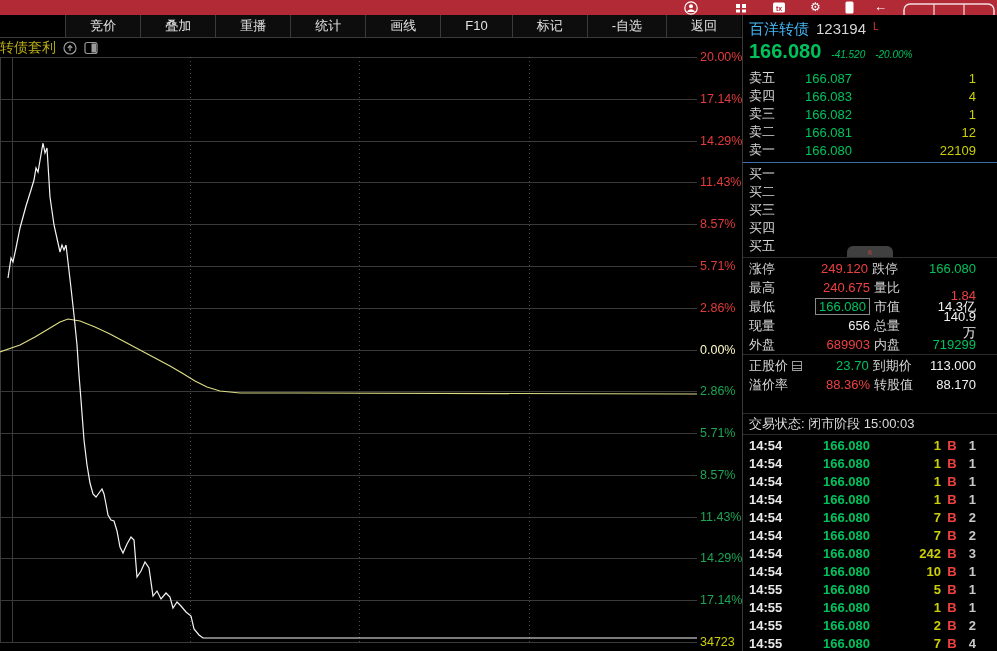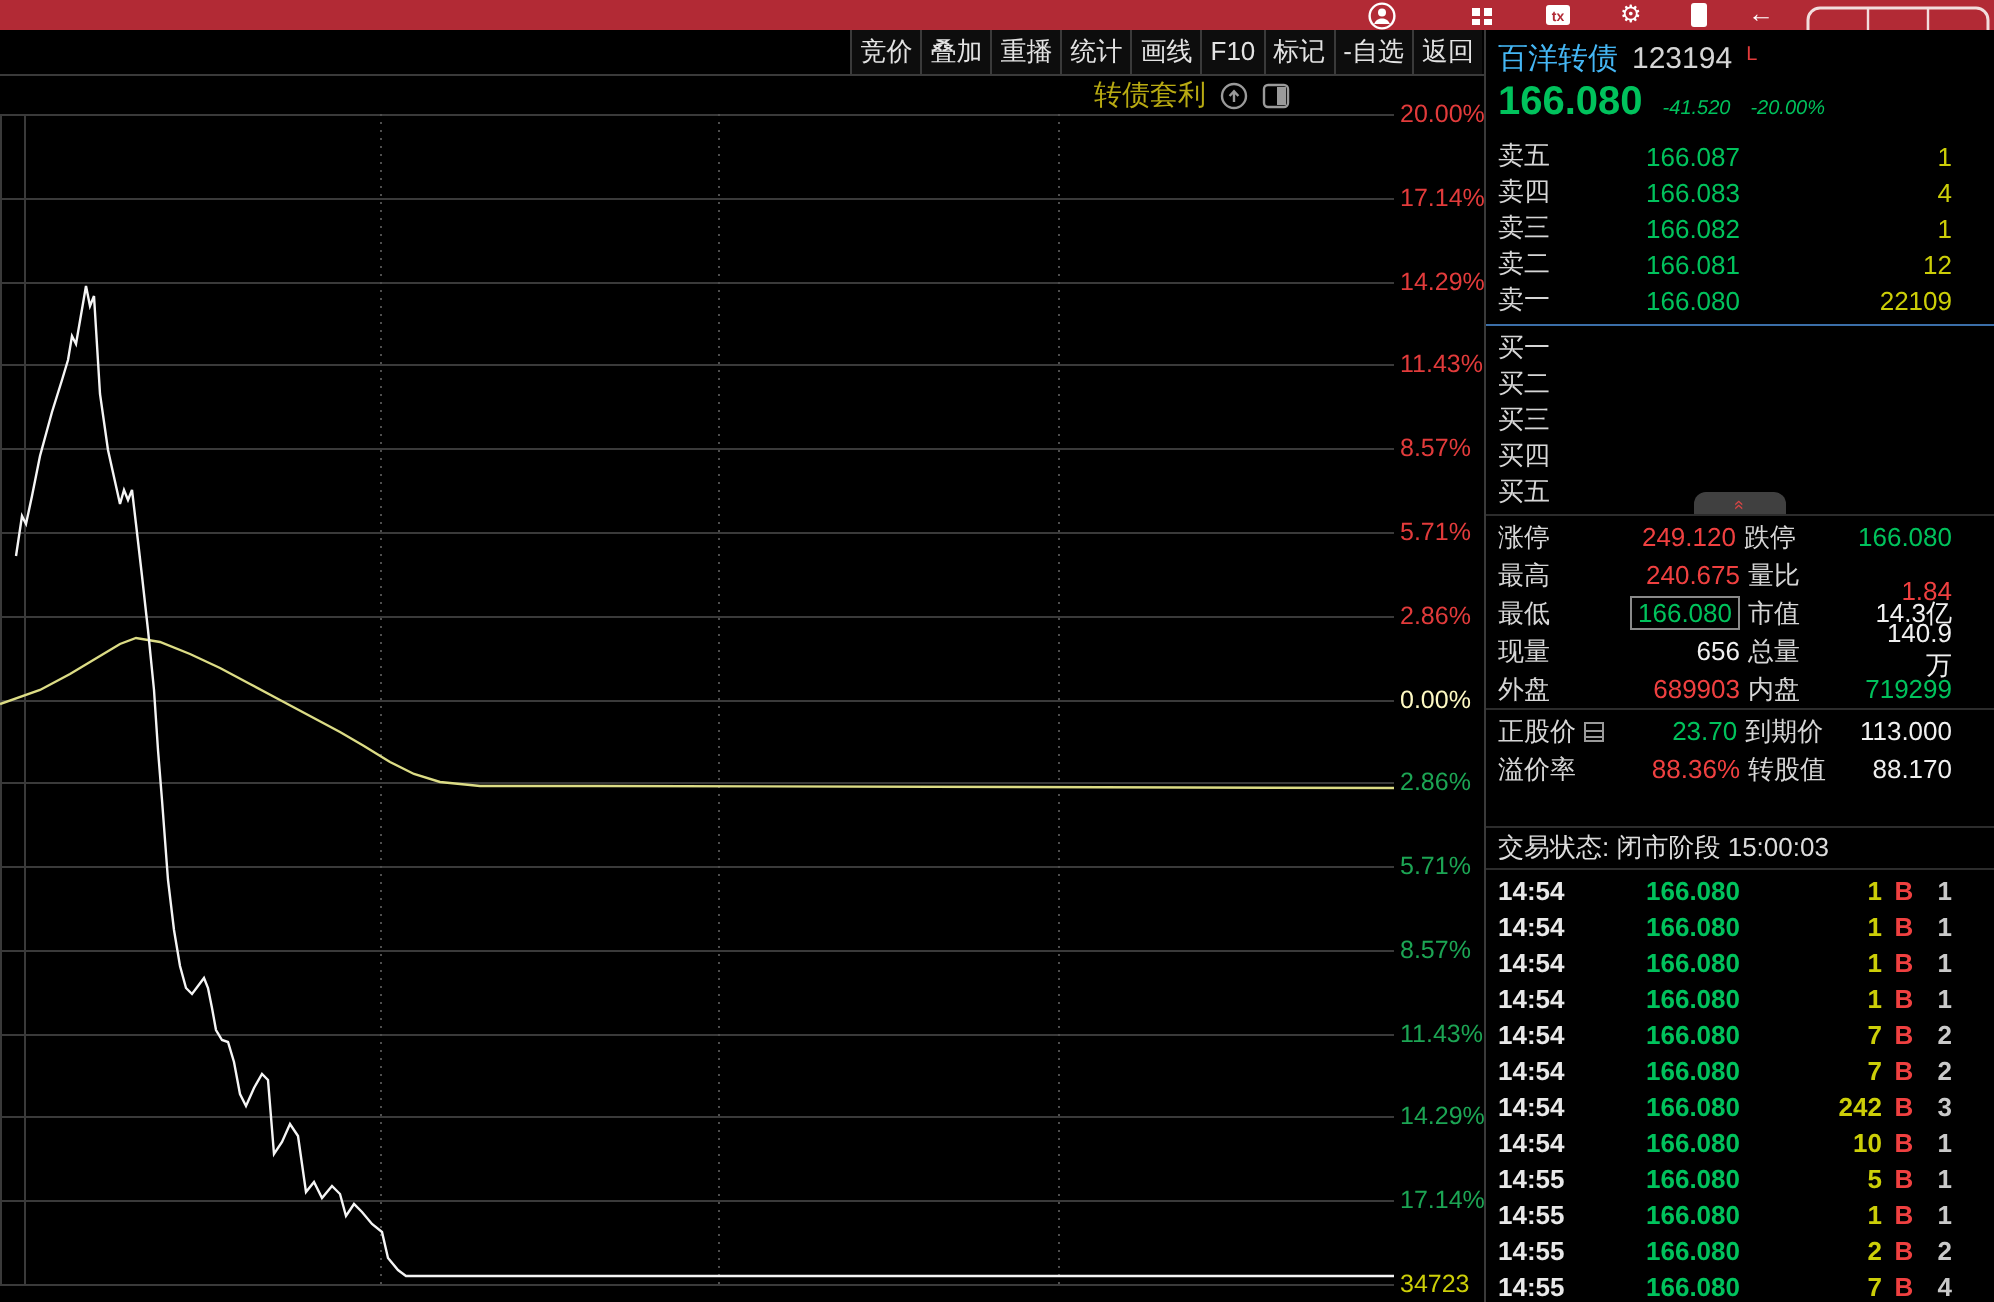--- a/index.html
+++ b/index.html
@@ -10,45 +10,45 @@
   *{margin:0;padding:0;box-sizing:border-box;}
   html,body{width:997px;height:651px;overflow:hidden;background:#000;
     font-family:"Liberation Sans","DejaVu Sans",sans-serif;}
   .abs{position:absolute;}
   
   #redbar{left:0;top:0;width:997px;height:15px;background:var(--bar-red);overflow:hidden;}
   .rb-ic{position:absolute;top:1px;color:#fff;}
   
   #toolbar{left:0;top:15px;width:742px;height:23px;background:#000;border-bottom:1px solid var(--grid);}
   #toolbar .btns{position:absolute;right:1px;top:0;height:22px;display:flex;}
-  .tb-btn{height:22px;line-height:21px;padding:0 4px;font-size:13px;color:#e3e3e3;
+  .tb-btn{height:22px;line-height:21px;padding:0 24px;font-size:13px;color:#e3e3e3;
     background:#0d0d0d;border-left:1px solid var(--grid);cursor:default;white-space:nowrap;}
   
-  #chart-header{left:0;top:38px;width:697px;height:19px;display:flex;justify-content:flex-end;
+  #chart-header{left:0;top:38px;width:697px;height:19px;display:flex;
     align-items:center;padding-right:52px;gap:7px;}
   #chart-header .lbl{color:#b9ab12;font-size:14px;}
   .ch-ic{width:14px;height:14px;display:inline-block;}
   
   #plot-wrap{left:0;top:57px;width:697px;height:594px;}
   #axis{left:698px;top:57px;width:46px;height:594px;}
   .ax-lbl{position:absolute;left:2px;font-size:12.5px;height:14px;line-height:14px;}
   
   #panel{left:742px;top:15px;width:255px;height:636px;background:#000;border-left:1px solid var(--grid);}
   #panel .prow{position:absolute;left:0;width:255px;}
   .title-row{display:flex;align-items:baseline;padding-left:6px;gap:7px;height:18px;}
   .t-name{color:var(--cyan);font-size:15px;}
   .t-code{color:#d5d5d5;font-size:15px;}
   .t-flag{color:#e23b3b;font-size:10px;position:relative;top:-4px;}
   .price-row{display:flex;align-items:baseline;padding-left:6px;gap:10px;height:22px;}
   .p-last{color:var(--green);font-size:20px;font-weight:bold;}
   .p-chg,.p-pct{color:var(--green);font-size:10px;font-style:italic;}
   .qrow,.srow,.trow{display:flex;align-items:center;height:18px;font-size:13px;padding:0 22px 0 6px;}
   .srow{height:19px;}
   .q-l{width:56px;color:var(--label);}
-  .q-p{width:65px;text-align:right;color:var(--green);}
+  .q-p{width:65px;text-align:left;color:var(--green);}
   .q-v{flex:1;text-align:right;color:var(--yellow);}
   .s-l1{width:56px;color:var(--label);}
   .s-v1{width:65px;text-align:right;}
   .s-l2{width:58px;margin-left:4px;color:var(--label);}
   .s-v2{flex:1;text-align:right;}
   .red{color:var(--red-bright);margin-top:16px;} .green{color:var(--green);} .white{color:var(--white-val);}
   .boxed{border:1px solid #8a8a8a;padding:0 3px;}
   .t-time{width:44px;color:#e8e8e8;}
   .t-price{width:77px;text-align:right;color:var(--green);}
   .t-vol{width:71px;text-align:right;color:var(--yellow);}

